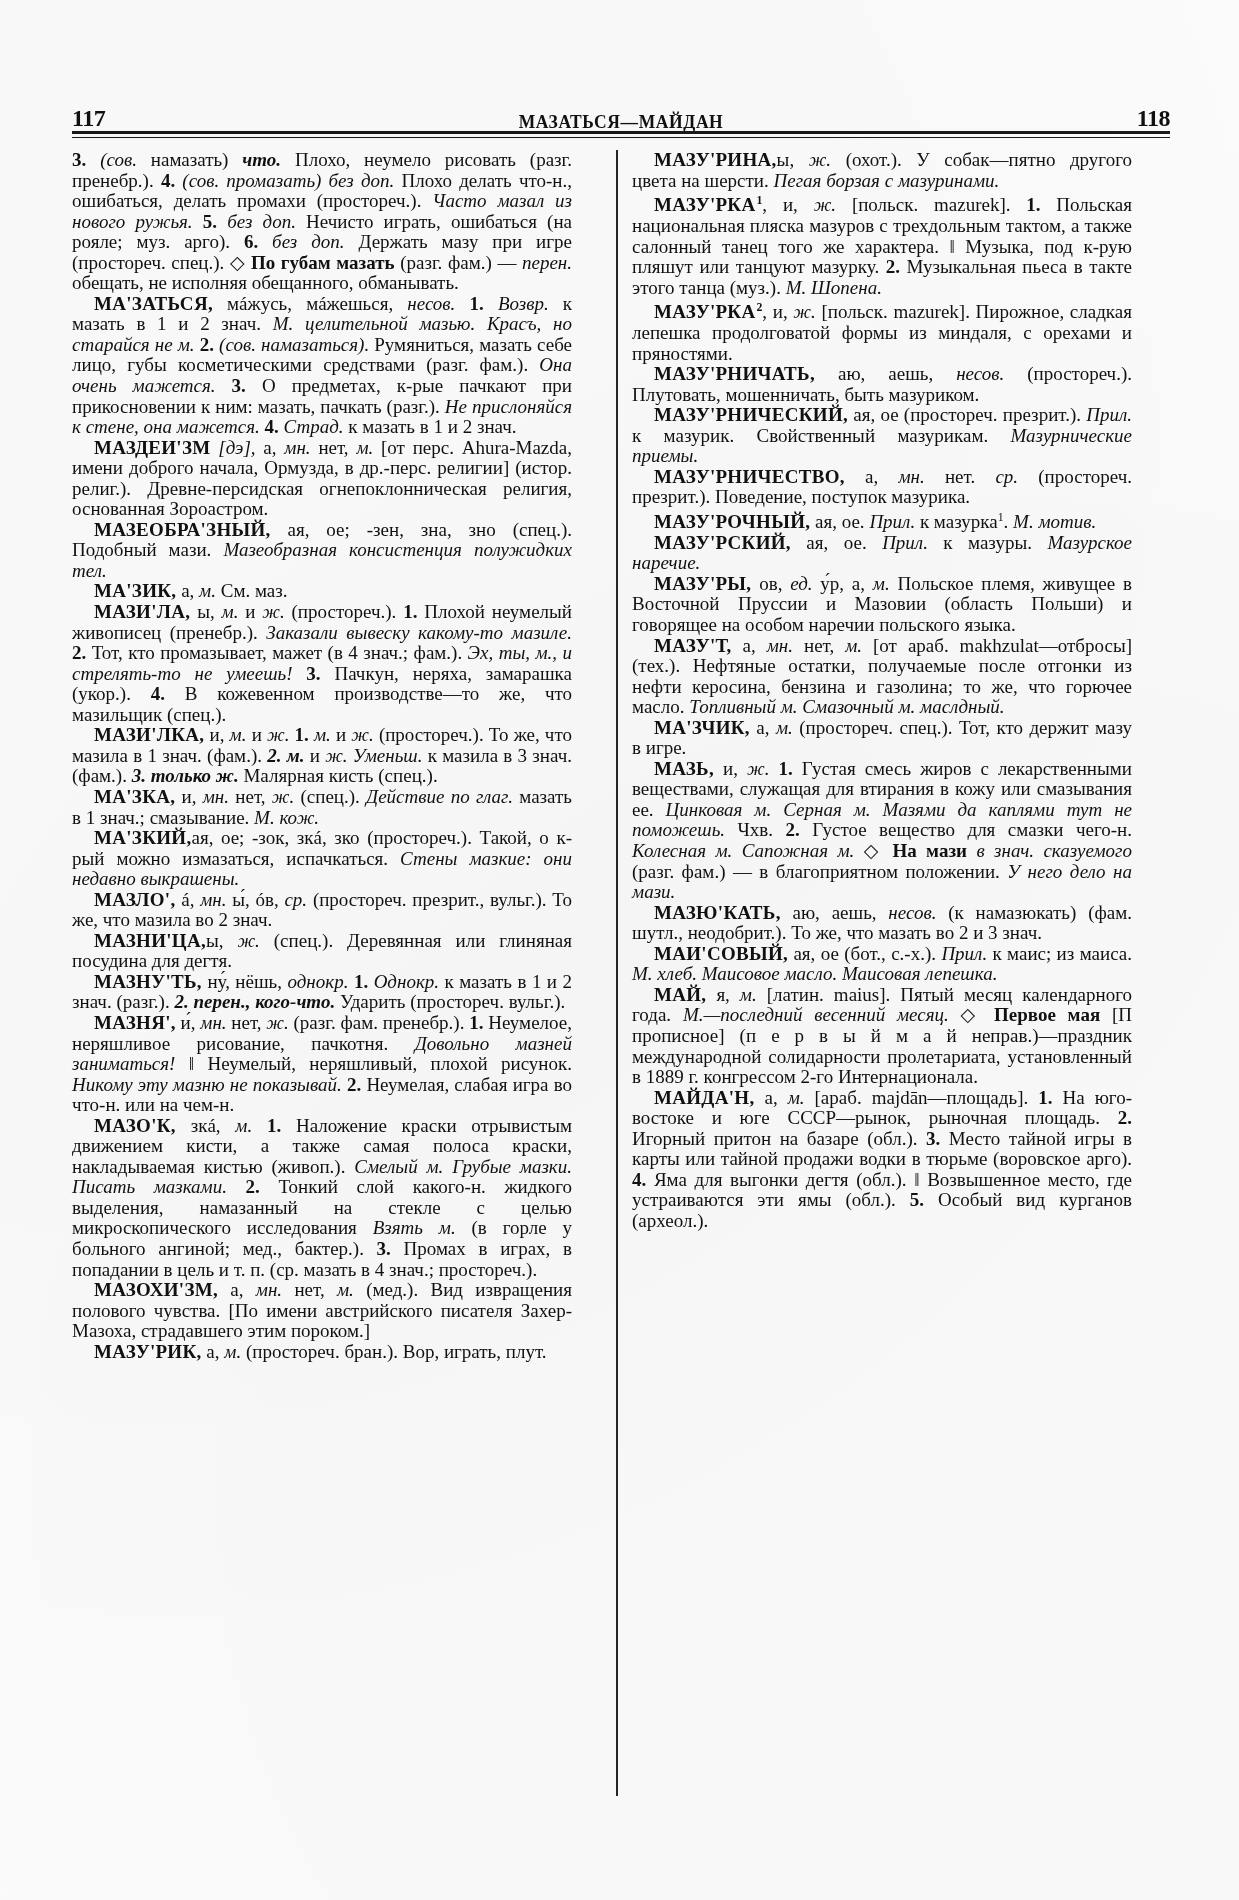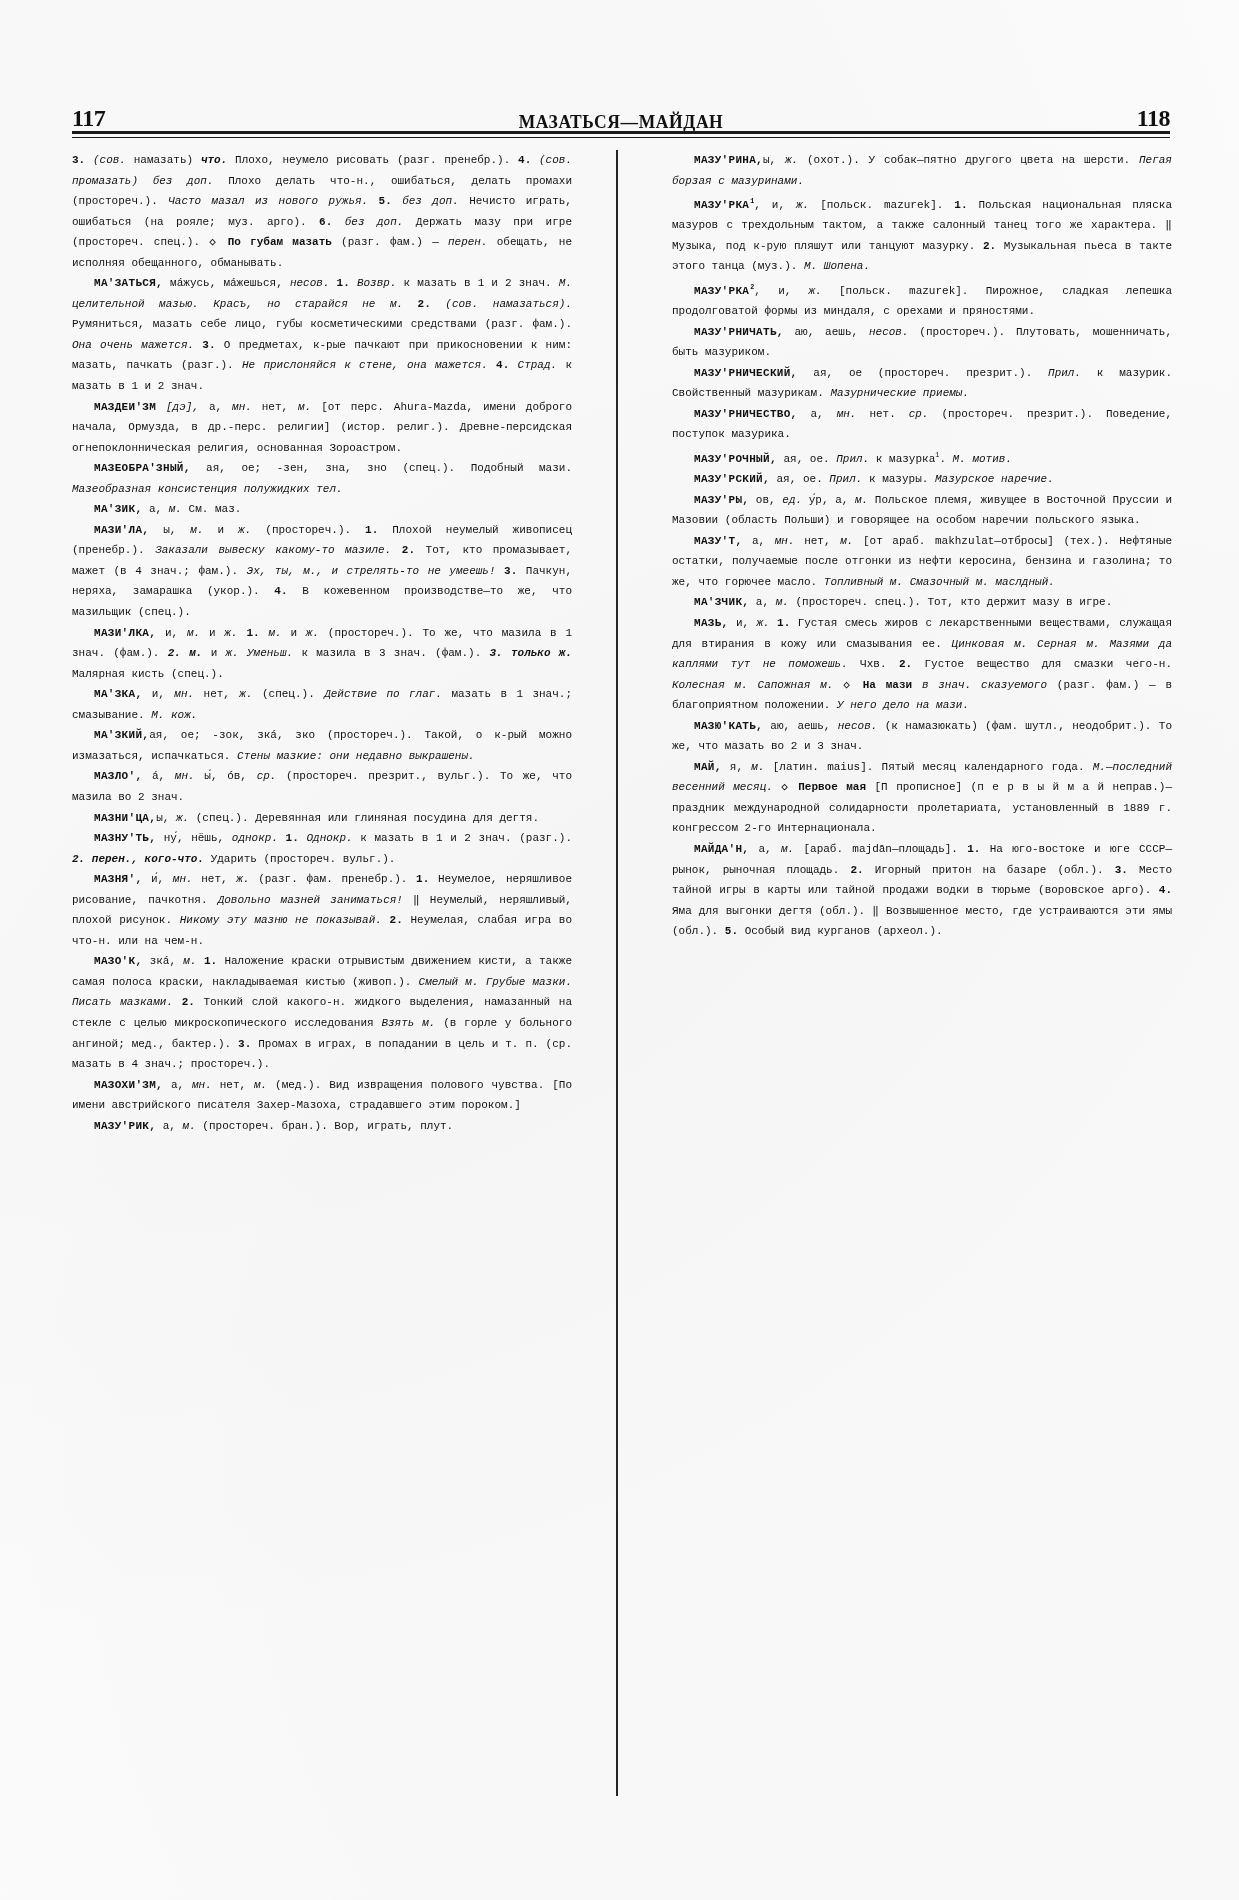--- a/index.html
+++ b/index.html
@@ -80,29 +80,28 @@
     position: absolute;
     left: 72px;
     top: 150px;
     width: 1098px;
     height: 1680px;
   }
   .col {
     position: absolute;
     top: 0;
     width: 500px;
-    font-size: 11px;
+    font-size: 19px;
     line-height: 20.55px;
     text-align: justify;
     text-justify: inter-word;
     hyphens: manual;
-    font-family: Liberation Mono, monospace;
   }
   .col-left  { left: 0; }
-  .col-right { left: 560px; margin-left: 40px; }
+  .col-right { left: 560px; }
 
   .entry {
     margin: 0;
     padding: 0;
     text-indent: 22px;
   }
   .entry.cont { text-indent: 0; }
 
   
   .hw {
@@ -161,18 +160,19 @@
         <p class="entry"><span class="hw">МАЗУ'РНИЧАТЬ,</span><span><span> аю, аешь, </span><i>несов. </i><span>(простореч.). Плутовать, мошенничать, быть мазуриком.</span></span></p>
         <p class="entry"><span class="hw">МАЗУ'РНИЧЕСКИЙ,</span><span><span> ая, ое (простореч. презрит.). </span><i>Прил. </i><span>к мазурик. Свойственный мазурикам. </span><i>Мазурнические приемы.</i></span></p>
         <p class="entry"><span class="hw">МАЗУ'РНИЧЕСТВО,</span><span><span> а, </span><i>мн. </i><span>нет. </span><i>ср. </i><span>(простореч. презрит.). Поведение, поступок мазурика.</span></span></p>
         <p class="entry"><span class="hw">МАЗУ'РОЧНЫЙ,</span><span><span> ая, ое. </span><i>Прил. </i><span>к мазурка</span><sup class="ref">1</sup><span>. </span><i>М. мотив.</i></span></p>
         <p class="entry"><span class="hw">МАЗУ'РСКИЙ,</span><span><span> ая, ое. </span><i>Прил. </i><span>к мазуры. </span><i>Мазурское наречие.</i></span></p>
         <p class="entry"><span class="hw">МАЗУ'РЫ,</span><span><span> ов, </span><i>ед. </i><span>у́р, а, </span><i>м. </i><span>Польское племя, живущее в Восточной Пруссии и Мазовии (область Польши) и говорящее на особом наречии польского языка.</span></span></p>
         <p class="entry"><span class="hw">МАЗУ'Т,</span><span><span> а, </span><i>мн. </i><span>нет, </span><i>м. </i><span>[от араб. makhzulat—отбросы] (тех.). Нефтяные остатки, получаемые после отгонки из нефти керосина, бензина и газолина; то же, что горючее масло. </span><i>Топливный м. Смазочный м. маслдный.</i></span></p>
         <p class="entry"><span class="hw">МА'ЗЧИК,</span><span><span> а, </span><i>м. </i><span>(простореч. спец.). Тот, кто держит мазу в игре.</span></span></p>
         <p class="entry"><span class="hw">МАЗЬ,</span><span><span> и, </span><i>ж. </i><b>1. </b><span>Густая смесь жиров с лекарственными веществами, служащая для втирания в кожу или смазывания ее. </span><i>Цинковая м. Серная м. Мазями да каплями тут не поможешь. </i><span>Чхв. </span><b>2. </b><span>Густое вещество для смазки чего-н. </span><i>Колесная м. Сапожная м. </i><b>◇ На мази </b><i>в знач. сказуемого </i><span>(разг. фам.) — в благоприятном положении. </span><i>У него дело на мази.</i></span></p>
         <p class="entry"><span class="hw">МАЗЮ'КАТЬ,</span><span><span> аю, аешь, </span><i>несов. </i><span>(к намазюкать) (фам. шутл., неодобрит.). То же, что мазать во 2 и 3 знач.</span></span></p>
+        <p class="entry"><span class="hw">МАИ'СОВЫЙ,</span><span><span> ая, ое (бот., с.-х.). </span><i>Прил. </i><span>к маис; из маиса. </span><i>М. хлеб. Маисовое масло. Маисовая лепешка.</i></span></p>
         <p class="entry"><span class="hw">МАЙ,</span><span><span> я, </span><i>м. </i><span>[латин. maius]. Пятый месяц календарного года. </span><i>М.—последний весенний месяц. </i><b>◇ Первое мая </b><span>[П прописное] (п е р в ы й  м а й  неправ.)—праздник международной солидарности пролетариата, установленный в 1889 г. конгрессом 2-го Интернационала.</span></span></p>
         <p class="entry"><span class="hw">МАЙДА'Н,</span><span><span> а, </span><i>м. </i><span>[араб. majdān—площадь]. </span><b>1. </b><span>На юго-востоке и юге СССР—рынок, рыночная площадь. </span><b>2. </b><span>Игорный притон на базаре (обл.). </span><b>3. </b><span>Место тайной игры в карты или тайной продажи водки в тюрьме (воровское арго). </span><b>4. </b><span>Яма для выгонки дегтя (обл.). ‖ Возвышенное место, где устраиваются эти ямы (обл.). </span><b>5. </b><span>Особый вид курганов (археол.).</span></span></p>
       </div>
   </div>
 
 </div>
 
 </body></html>

